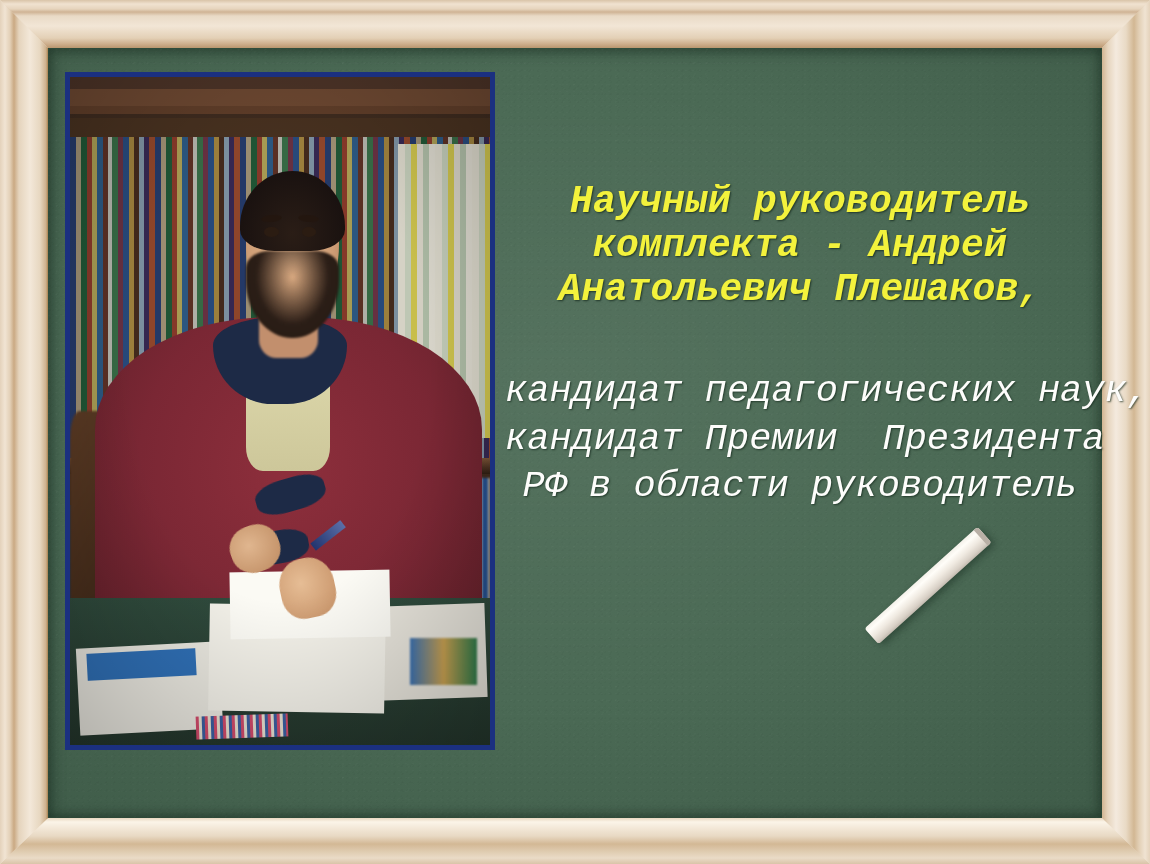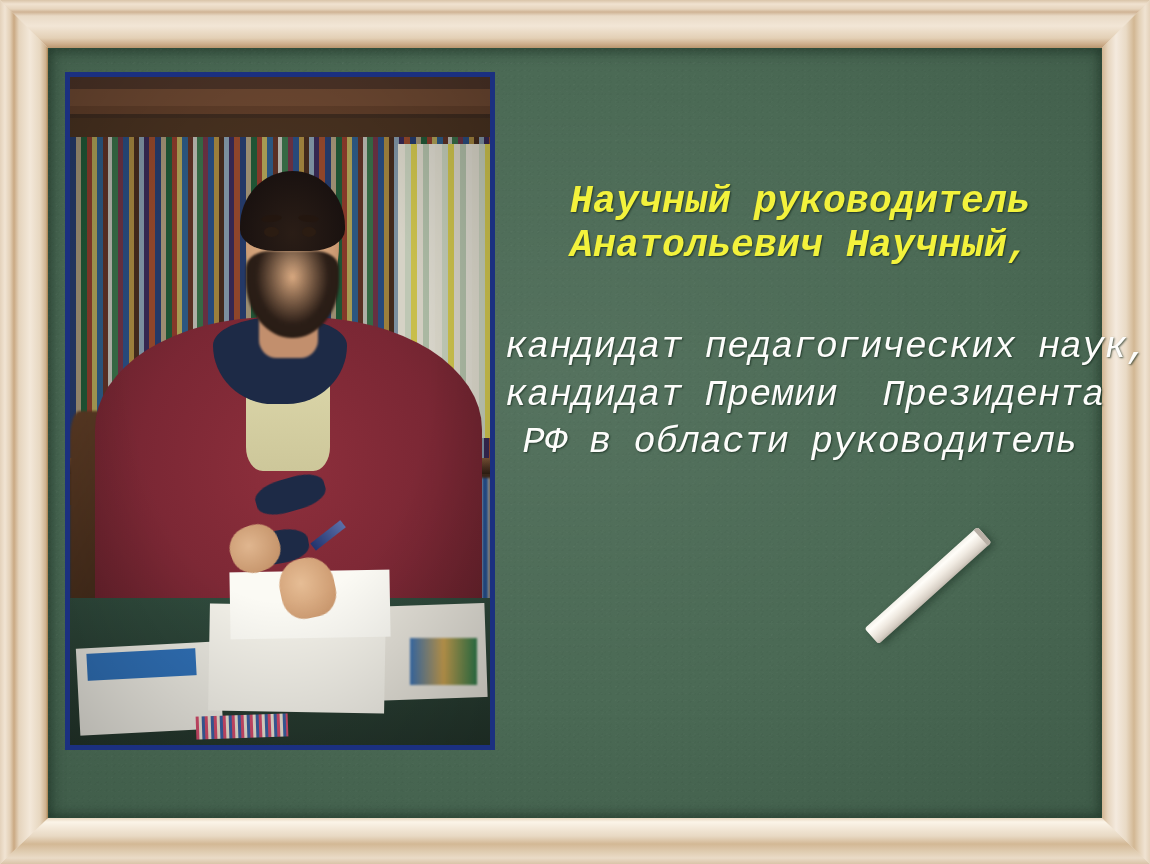--- a/index.html
+++ b/index.html
@@ -386,21 +386,22 @@
       <div class="hand2"></div>
       <div class="hand1"></div>
       <div class="pen"></div>
       <div class="photo-shade"></div>
     </div>
   </div>
 
   <div class="text-col">
     <p class="headline">
       <span>Научный руководитель</span>
-      <span>Анатольевич Научный,</span>
+      <span>комплекта - Андрей</span>
+      <span>Анатольевич Плешаков,</span>
     </p>
     <p class="subtext">
       <span>кандидат педагогических наук,</span>
       <span>кандидат Премии  Президента</span>
       <span>РФ в области руководитель</span>
     </p>
   </div>
 
   <div class="chalk"></div>
 

